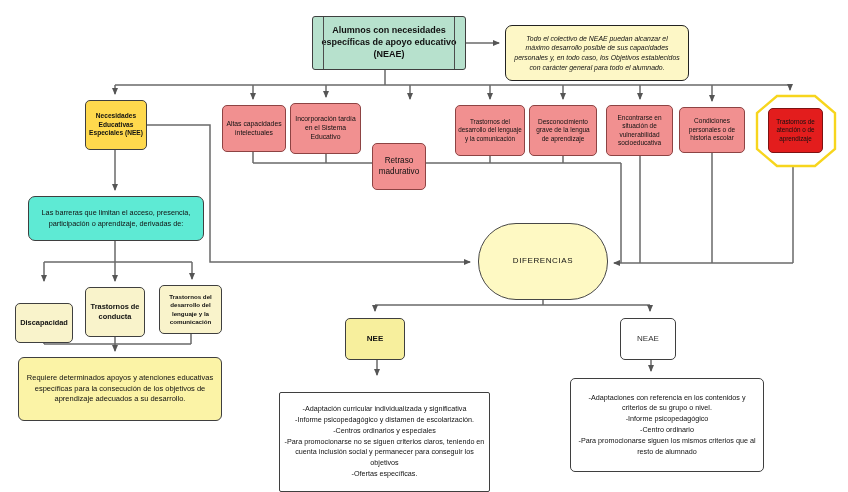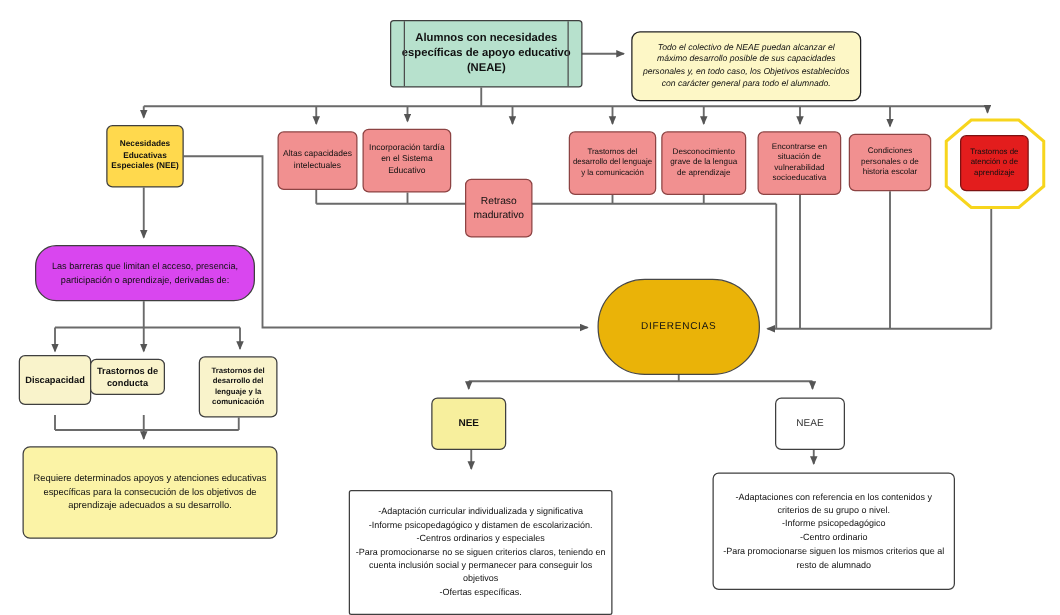--- a/index.html
+++ b/index.html
@@ -20,27 +20,27 @@
   .nee-top{left:85px;top:100px;width:62px;height:50px;background:#ffd94d;font-weight:bold;font-size:6.6px;line-height:1.35;}
   .cat{background:#f19090;border-color:#8d4343;font-size:6.8px;}
   .cat0{left:222px;top:105px;width:64px;height:47px;}
   .cat1{left:290px;top:103px;width:71px;height:51px;}
   .cat2{left:372px;top:105px;width:54px;height:47px;font-size:8.2px;margin-top:38px;}
   .cat3{left:455px;top:105px;width:70px;height:51px;font-size:6.3px;}
   .cat4{left:529px;top:105px;width:68px;height:51px;font-size:6.5px;}
   .cat5{left:606px;top:105px;width:67px;height:51px;font-size:6.5px;}
   .cat6{left:679px;top:107px;width:66px;height:46px;font-size:6.5px;}
   .cat-hl{left:768px;top:108px;width:55px;height:45px;background:#e31d1d;border-color:#7d1212;font-size:6.3px;z-index:3;}
-  .barreras{left:28px;top:196px;width:176px;height:45px;background:#d946ef;font-size:7.3px;line-height:1.4;border-radius:17px;}
+  .barreras{left:28px;top:196px;width:176px;height:45px;background:#5eead4;font-size:7.3px;line-height:1.4;border-radius:7px;}
   .btype{background:#f9f3cb;font-weight:bold;}
-  .btype0{left:15px;top:284px;width:58px;height:40px;font-size:7.4px;}
-  .btype1{left:72px;top:287px;width:60px;height:29px;font-size:7.4px;}
+  .btype0{left:15px;top:303px;width:58px;height:40px;font-size:7.4px;}
+  .btype1{left:85px;top:287px;width:60px;height:50px;font-size:7.4px;}
   .btype2{left:159px;top:285px;width:63px;height:49px;font-size:6.2px;}
-  .requiere{left:18px;top:357px;width:204px;height:74px;background:#fbf3a6;font-size:7.5px;line-height:1.45;border-radius:6px;padding:3px 7px;}
-  .stadium{left:478px;top:223px;width:130px;height:77px;background:#eab308;border-radius:38px;font-size:8px;letter-spacing:.6px;border-color:#474747;}
+  .requiere{left:18px;top:357px;width:204px;height:64px;background:#fbf3a6;font-size:7.5px;line-height:1.45;border-radius:6px;padding:3px 7px;}
+  .stadium{left:478px;top:223px;width:130px;height:77px;background:#fef9c3;border-radius:38px;font-size:8px;letter-spacing:.6px;border-color:#474747;}
   .nee2{left:345px;top:318px;width:60px;height:42px;background:#f7ef9d;font-weight:bold;font-size:8px;}
   .neae2{left:620px;top:318px;width:56px;height:42px;background:#fff;font-size:8px;color:#333;}
   .list-left{left:279px;top:392px;width:211px;height:100px;font-size:7.2px;line-height:1.5;border-radius:2px;padding:2px 4px;}
   .list-right{left:570px;top:378px;width:194px;height:94px;font-size:7.2px;line-height:1.5;border-radius:5px;padding:2px 6px;}
 </style>
 </head>
 <body>
 
 <div id="canvas">
 

